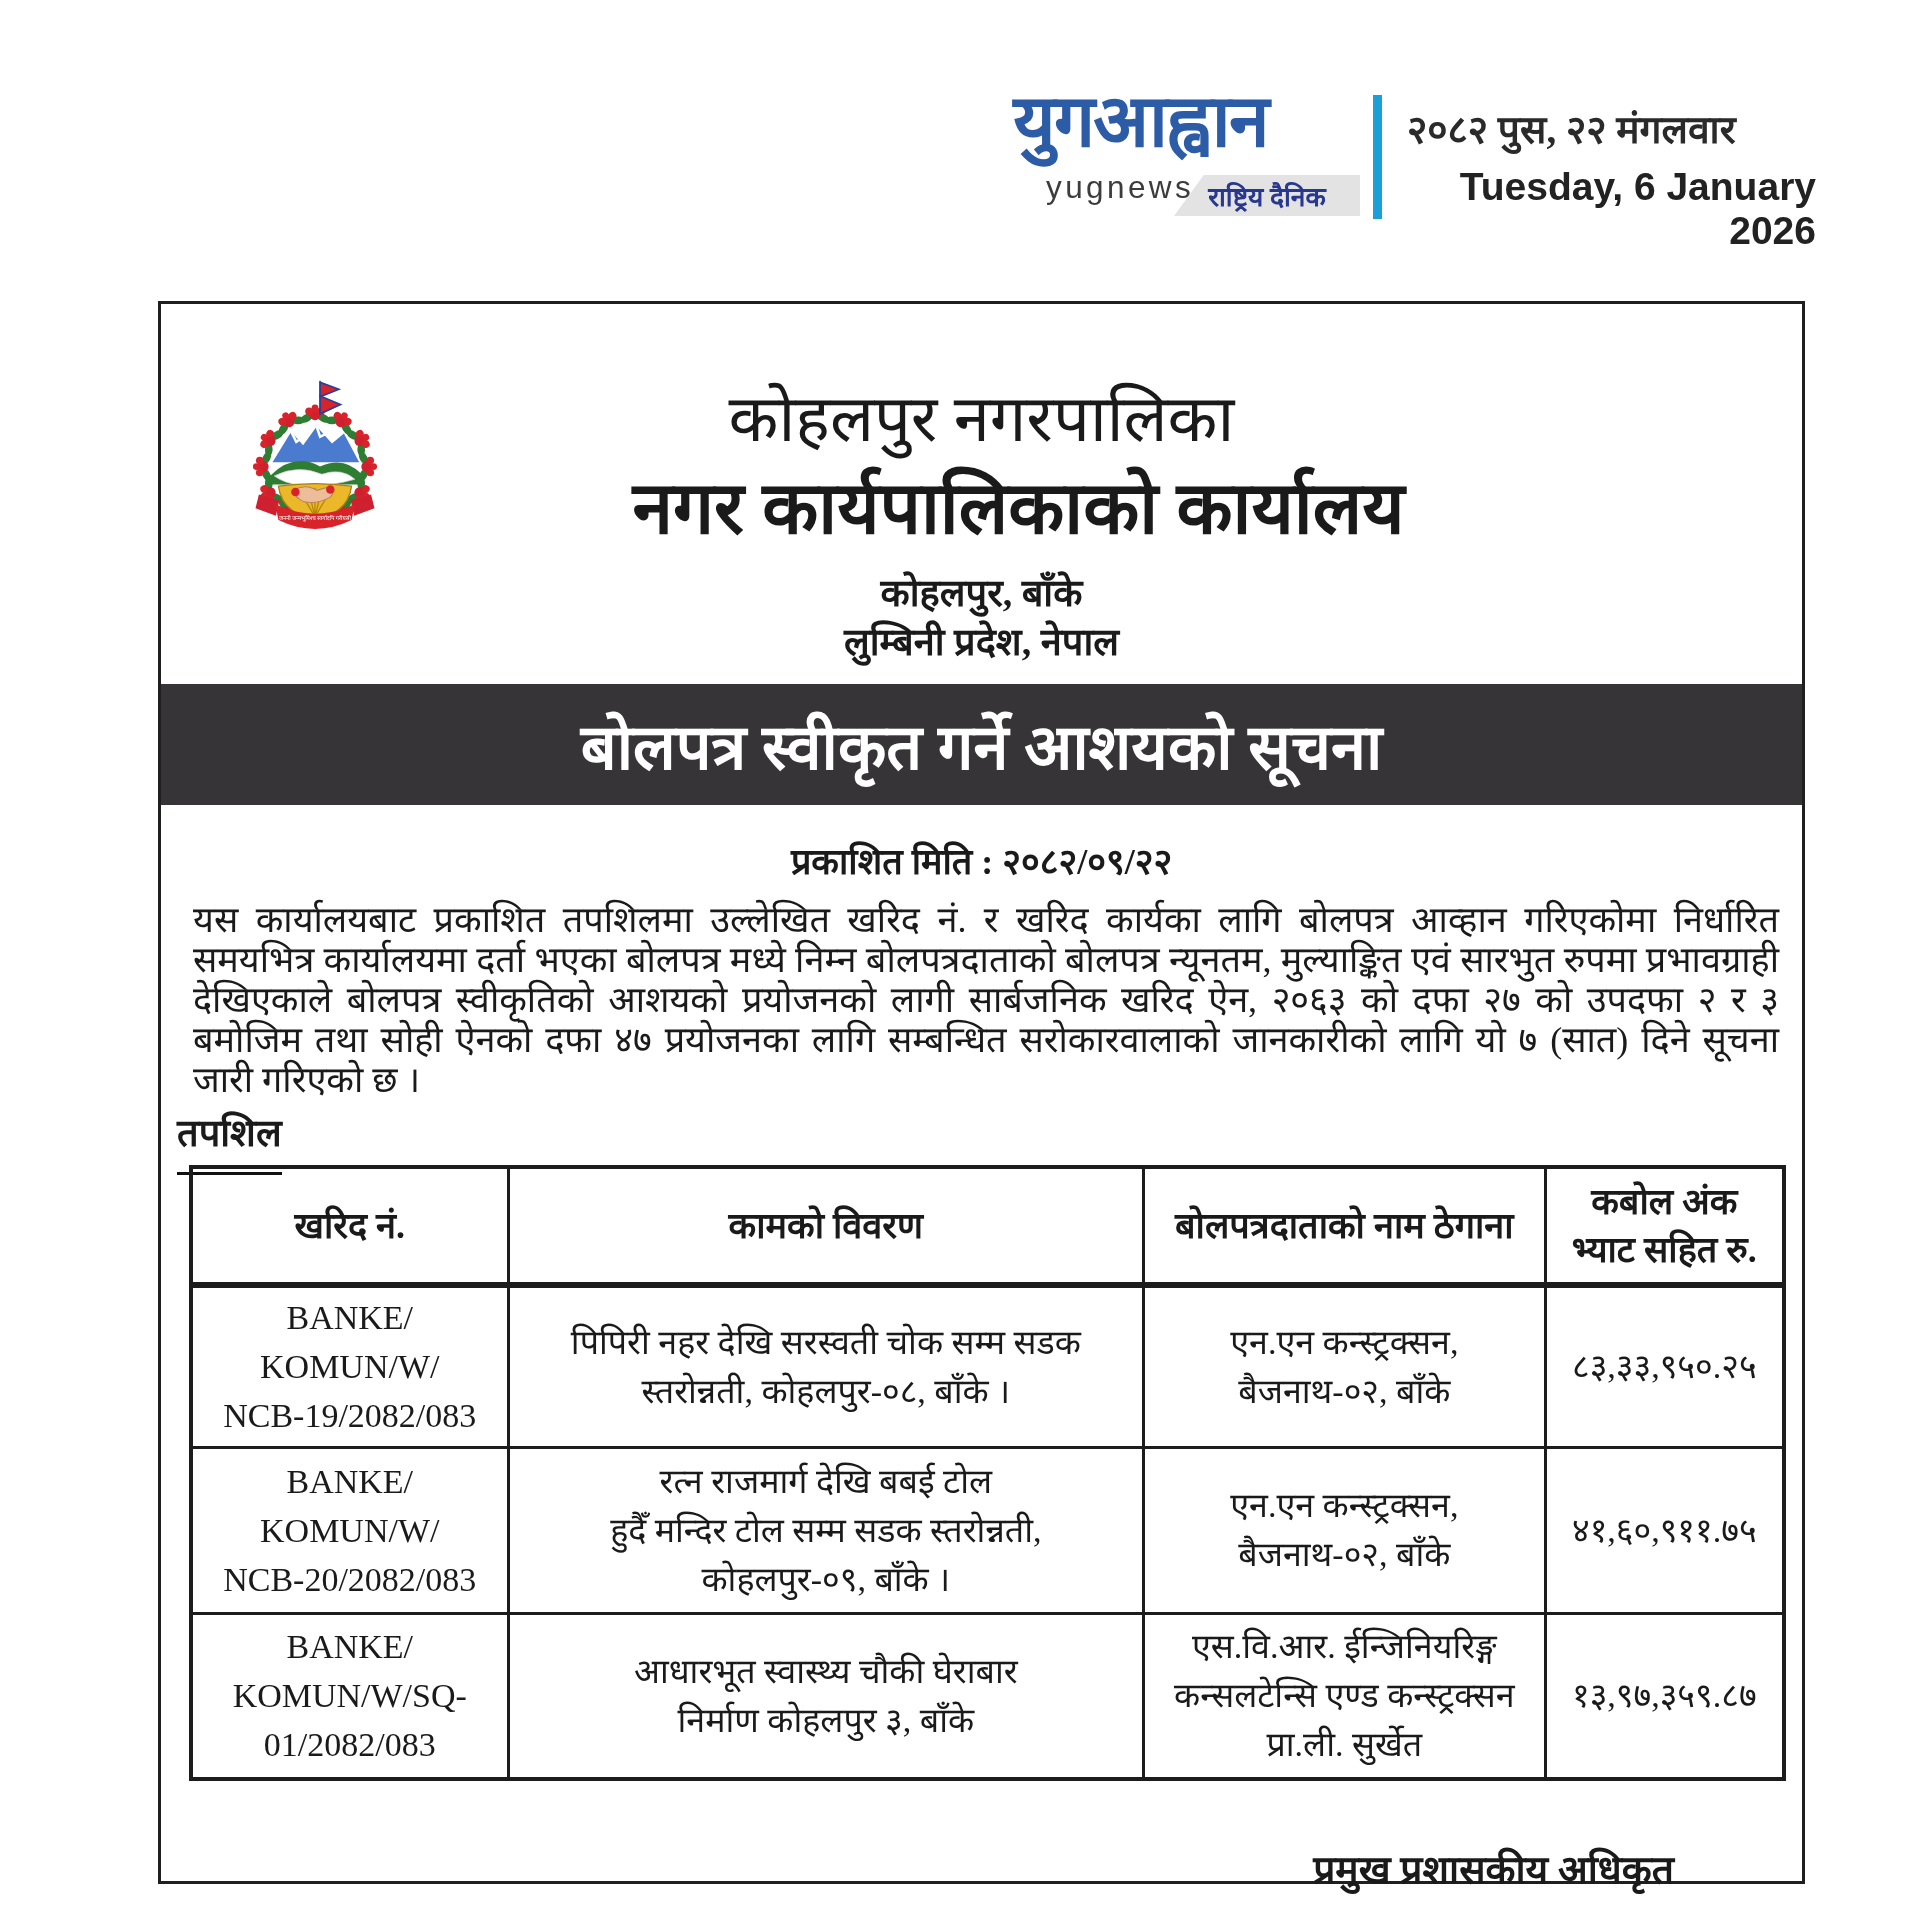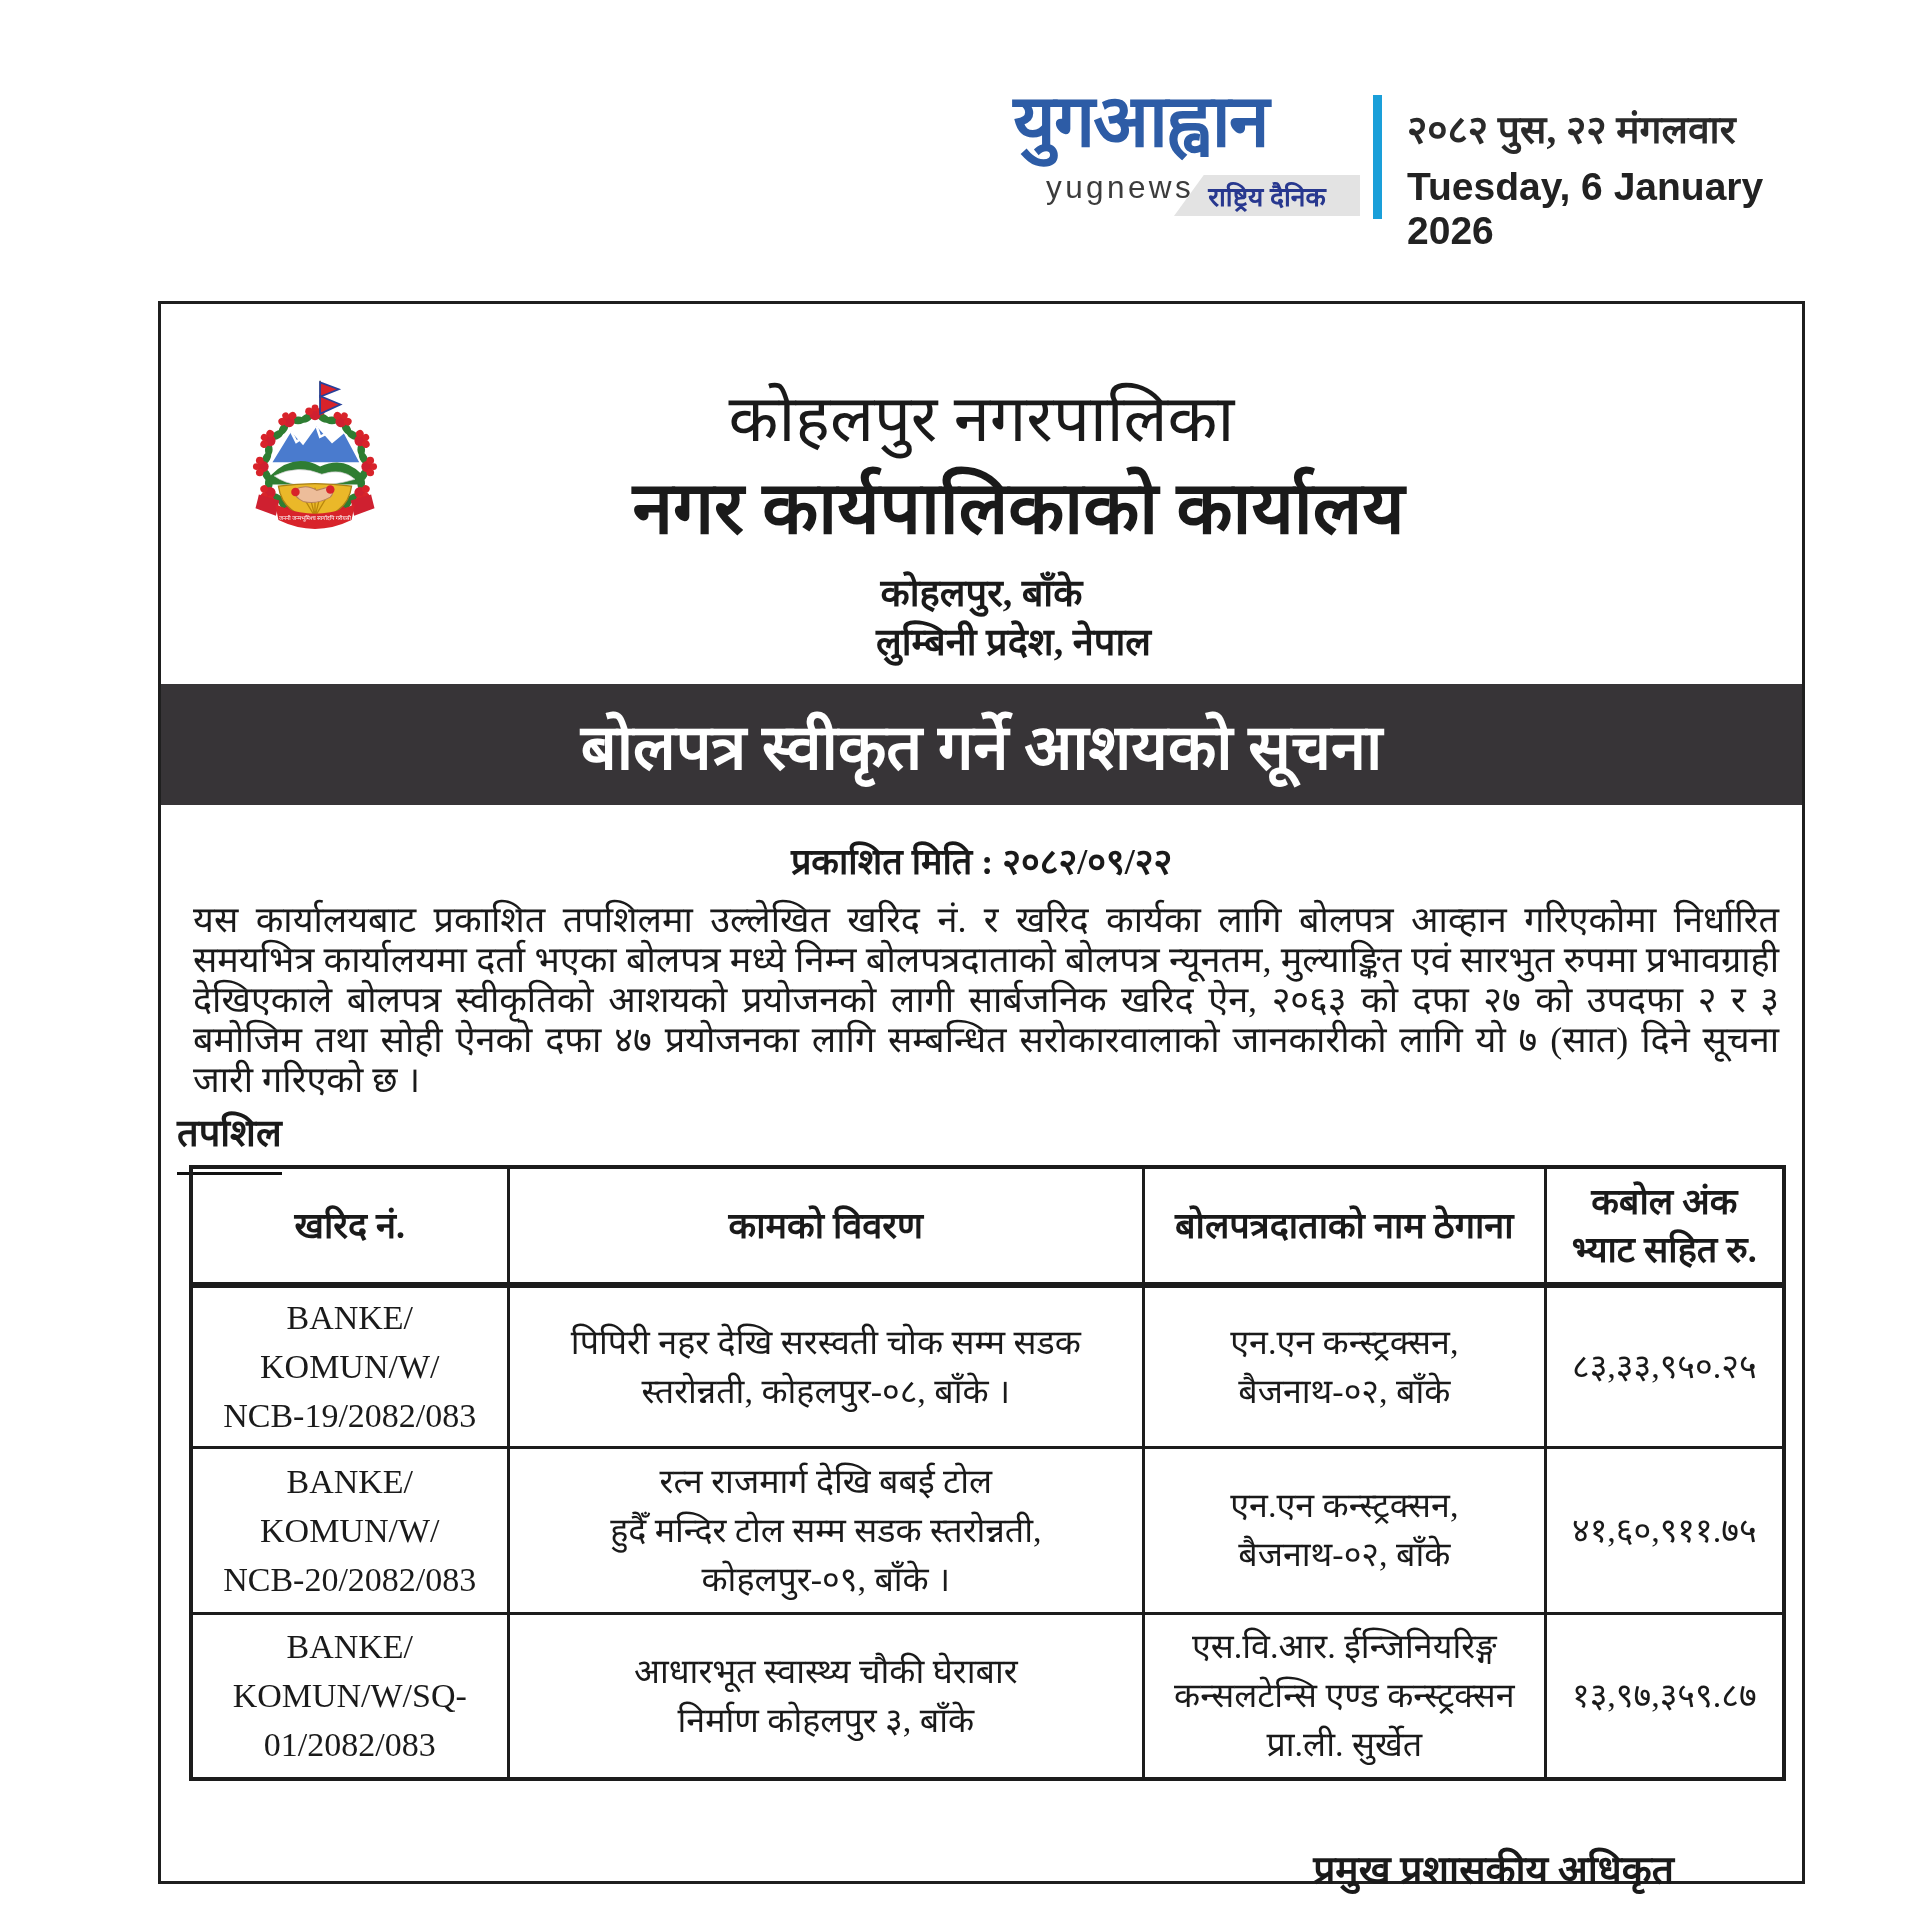--- a/index.html
+++ b/index.html
@@ -37,34 +37,34 @@
     left:1373px;top:95px;width:9.4px;height:124px;
     background:#1a9fd9;
   }
   .mh-date-np{
     left:1407px;top:109px;width:400px;
     font-size:39px;font-weight:bold;color:#2a2a2a;line-height:1.1;
   }
   .mh-date-en{
     left:1407px;top:165px;width:409px;
     font-family:"Liberation Sans", sans-serif;
-    font-size:39px;font-weight:600;color:#222;
+    font-size:39px;font-weight:600;color:#222;text-align:right;
   }
 
   
   .doc{
     left:158px;top:301px;width:1647px;height:1583px;
     border:3.4px solid #1f1f1f;box-sizing:border-box;
     background:#fff;
   }
   .doc-emblem{left:85px;top:75px;width:138px;height:170px;}
   .doc-muni{top:81px;left:0;width:100%;font-size:65px;font-weight:normal;line-height:1.05;}
   .doc-office{top:167px;left:0;width:100%;font-size:73px;font-weight:bold;line-height:1.05;margin-left:37px;}
   .doc-addr1{top:261px;left:0;width:100%;font-size:38px;font-weight:bold;}
-  .doc-addr2{top:310px;left:0;width:100%;font-size:38px;font-weight:bold;margin-left:32px;}
+  .doc-addr2{top:310px;left:0;width:100%;font-size:38px;font-weight:bold;}
   .doc-banner{
     top:380px;left:0;width:100%;height:121px;
     background:#373437;color:#ffffff;
     display:flex;align-items:center;justify-content:center;
     font-size:63px;font-weight:bold;
   }
   .doc-published{top:532px;left:0;width:100%;font-size:36px;font-weight:bold;}
   .doc-para{
     left:32px;top:596px;width:1586px;
     font-size:36px;line-height:40px;text-align:justify;

